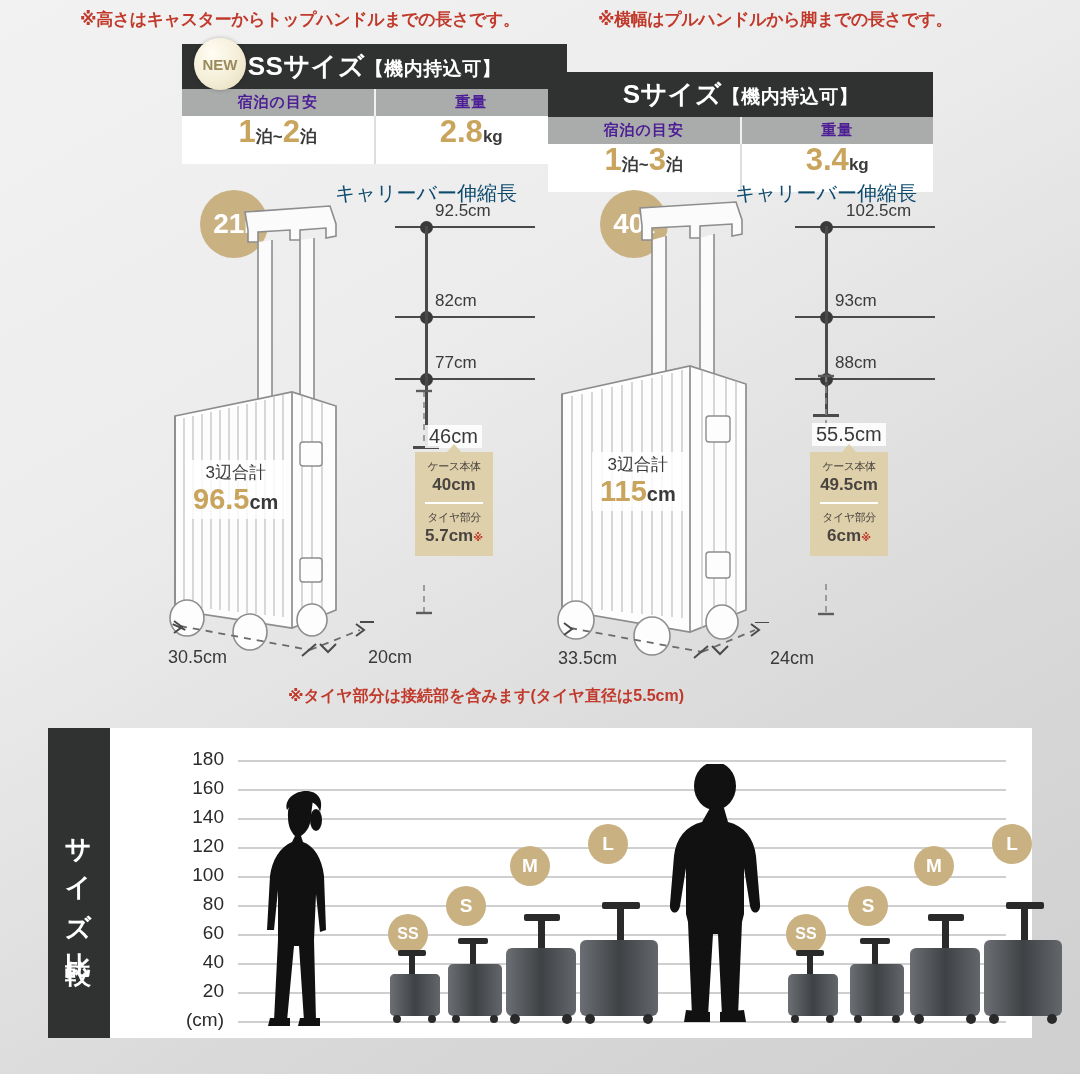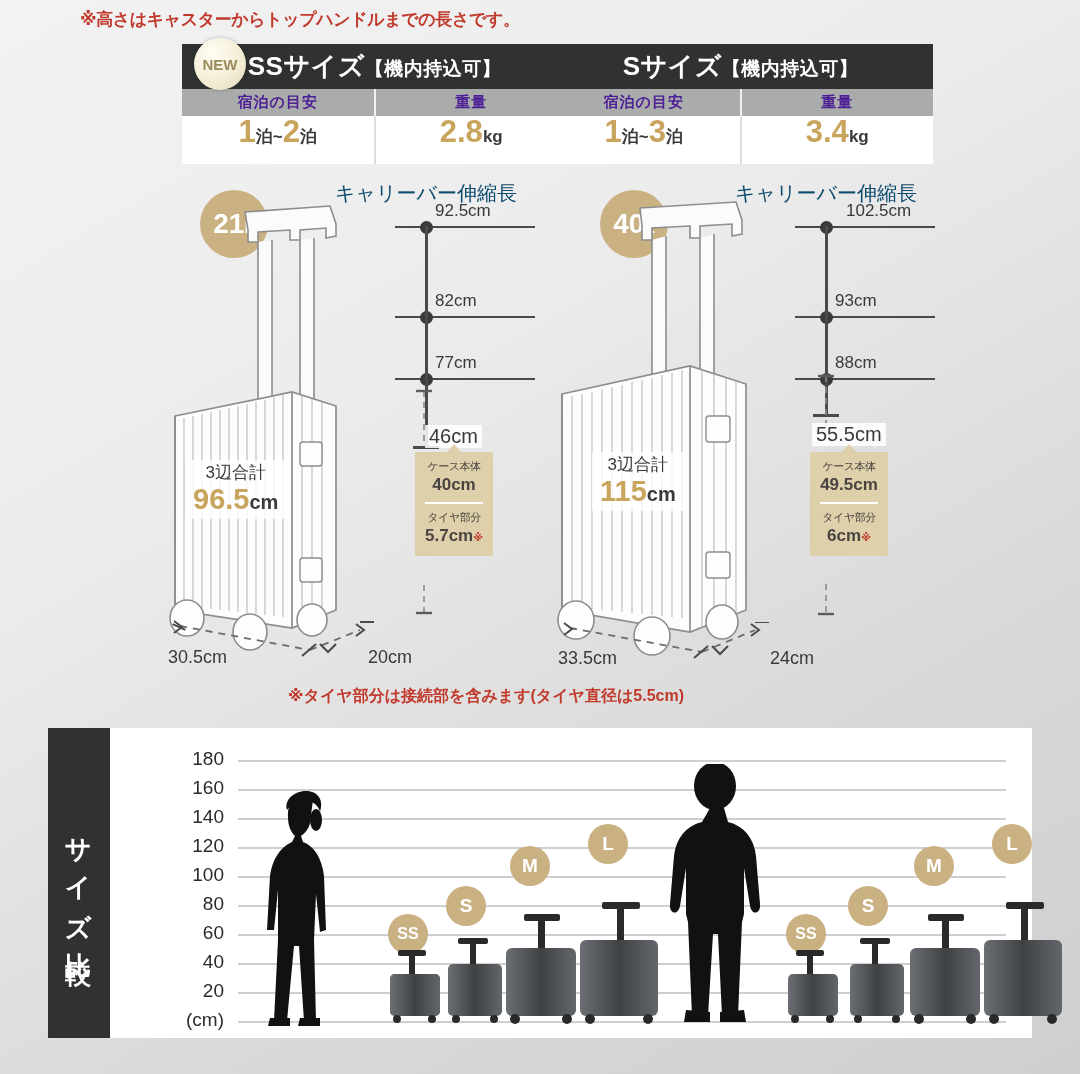--- a/index.html
+++ b/index.html
@@ -13,21 +13,21 @@
 
   
   .note-row{position:absolute;top:6px;left:0;width:1080px;height:28px;}
   .note{position:absolute;color:#c0392b;font-size:17px;font-weight:bold;letter-spacing:-.4px;white-space:nowrap;}
   .note.n1{left:80px;top:2px;}
   .note.n2{left:598px;top:2px;}
 
   
   .spec{position:absolute;top:44px;width:385px;}
   .spec.left{left:148px;padding-left:34px;}
-  .spec.right{left:548px;}
+  .spec.right{left:548px;margin-top:28px;}
   .spec-head{
     background:#2f3231;color:#fff;height:45px;
     display:flex;align-items:center;justify-content:center;position:relative;
   }
   .spec-head .title{font-size:26px;font-weight:bold;letter-spacing:.5px;}
   .spec-head .title .small{font-size:19px;}
   .newbadge{
     position:absolute;left:12px;top:-6px;width:52px;height:52px;border-radius:50%;
     background:radial-gradient(circle at 35% 30%,#fffdf3 0%,#f3ecd4 60%,#e2d9b8 100%);
     display:flex;align-items:center;justify-content:center;
@@ -120,20 +120,21 @@
   .sizebadge.ss{font-size:16px;}
   .bagbox{position:absolute;bottom:14px;}
 </style>
 </head>
 <body>
 
 <div class="stage">
 
   <div class="note-row">
     <div class="note n1">※高さはキャスターからトップハンドルまでの長さです。</div>
+    <div class="note n2">※横幅はプルハンドルから脚までの長さです。</div>
   </div>
 
   <div class="spec left">
     <div class="spec-head">
       <div class="newbadge">NEW</div>
       <div class="title">
         <span>SSサイズ</span><span class="small">【機内持込可】</span>
       </div>
     </div>
     <div class="spec-sub">

